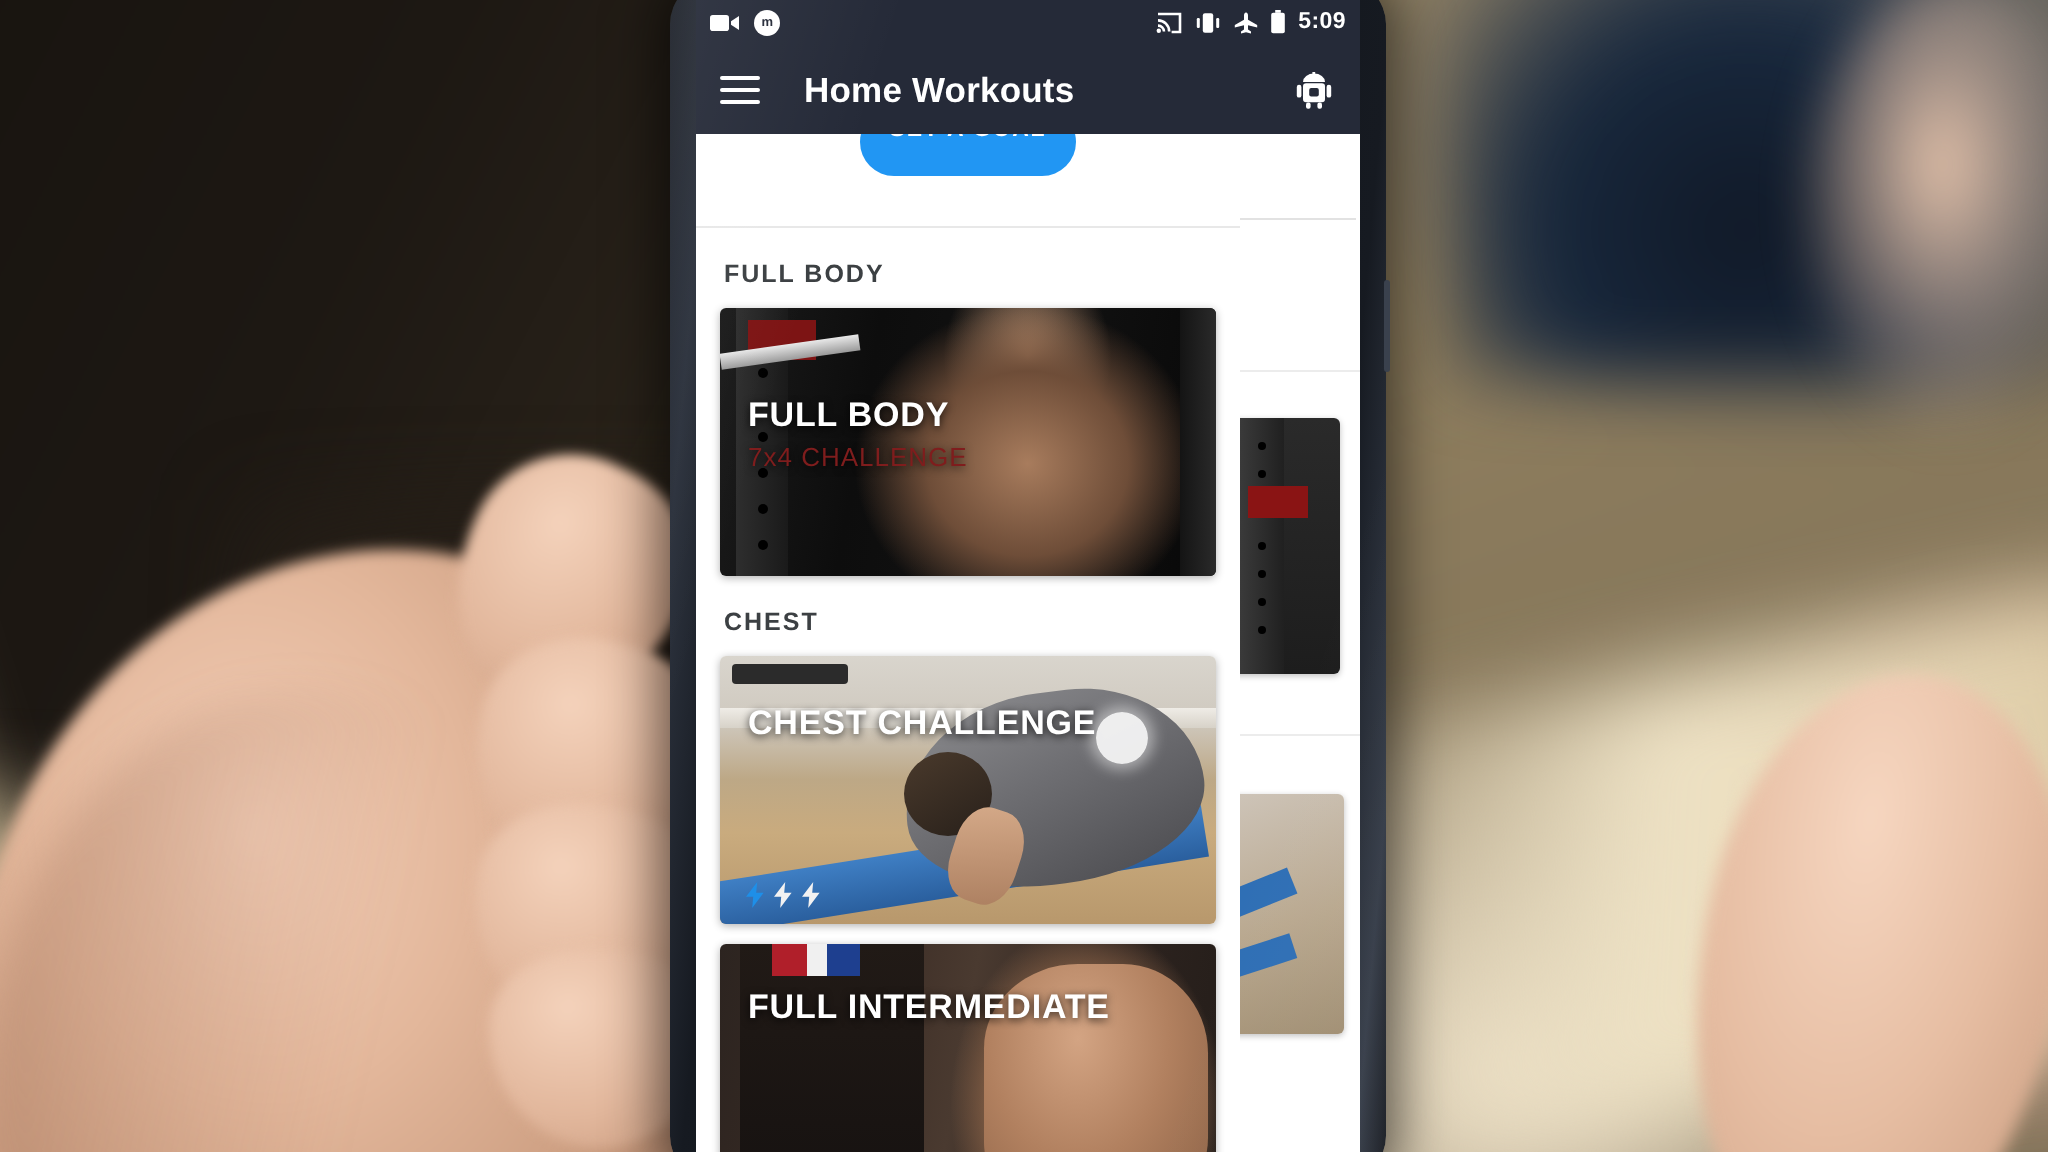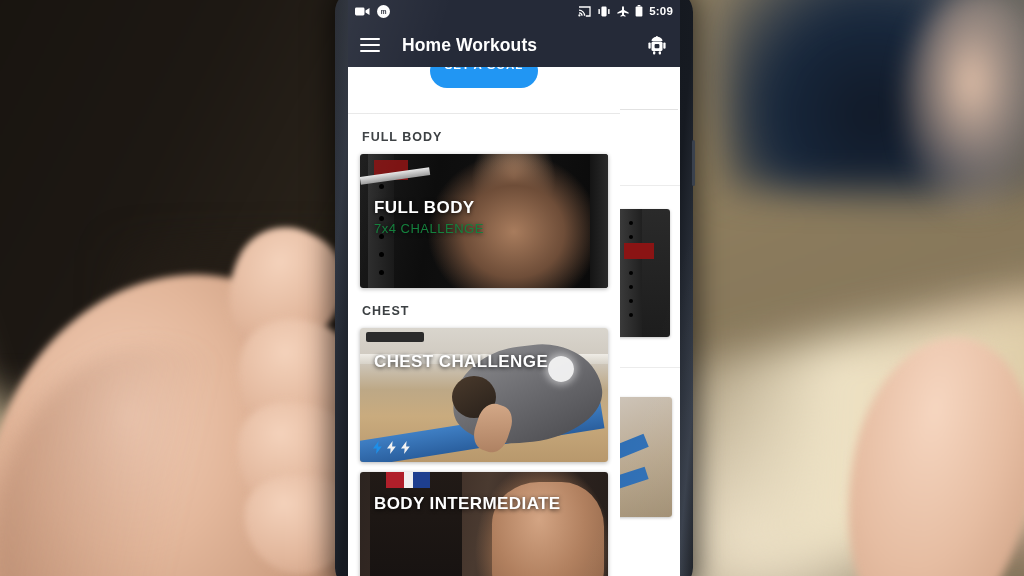--- a/index.html
+++ b/index.html
@@ -285,21 +285,21 @@
     position:absolute; left:0; right:0; z-index:3;
     padding:0 14px; text-shadow:0 1px 4px rgba(0,0,0,.8);
   }
   .ct-fullbody { top:44px; }
   .ct-chestbeg { top:24px; }
   .ct-chestint { top:22px; }
   .card-title {
     color:#fff; font-size:17px; font-weight:700; letter-spacing:.4px; line-height:1.15;
   }
   .card-sub {
-    color:#15803d; font-size:13px; font-weight:500; letter-spacing:.5px; margin-top:3px;
+    color:#7f1d1d; font-size:13px; font-weight:500; letter-spacing:.5px; margin-top:3px;
   }
   .bolts { position:absolute; left:12px; bottom:8px; z-index:3; display:flex; gap:3px; }
   .bolt { width:11px; height:13px; display:block; }
 
   .touch-dot {
     position:absolute; right:34px; top:28px; width:26px; height:26px;
     border-radius:50%; background:rgba(255,255,255,.88);
     box-shadow:0 0 7px 3px rgba(255,255,255,.45); z-index:5;
   }
 
@@ -480,21 +480,21 @@
             </div>
           </div>
 
           <div class="card" style="margin-top:10px;">
             <div class="art-chestint">
               <div class="ci-bands"></div>
               <div class="ci-flag"></div>
               <div class="ci-torso"></div>
             </div>
             <div class="card-title-wrap ct-chestint">
-              <div class="card-title">BODY INTERMEDIATE</div>
+              <div class="card-title">FULL INTERMEDIATE</div>
             </div>
           </div>
 
         </div>
       </div>
 
     </div>
     <div class="glare"></div>
   </div>
 

